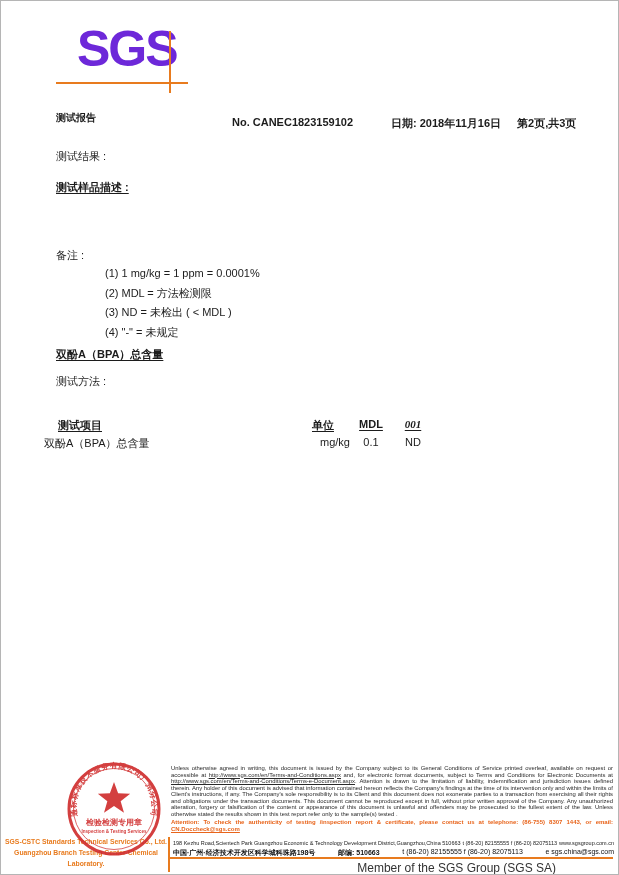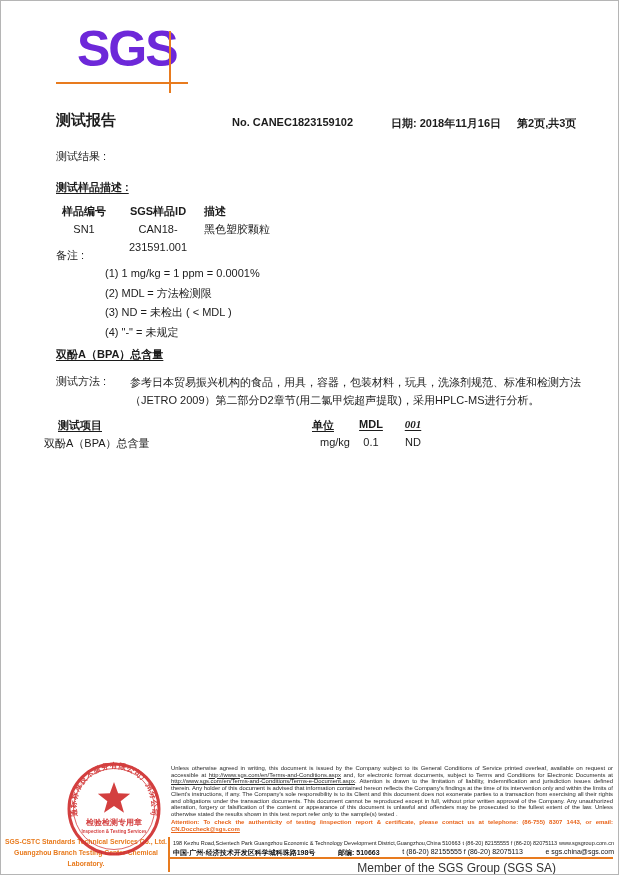--- a/index.html
+++ b/index.html
@@ -2,21 +2,21 @@
 <html><head>
 <meta charset="utf-8">
 <style>
   html,body{margin:0;padding:0;background:#e9e9e9;}
   .page{position:relative;width:619px;height:875px;background:#fff;border:1px solid #b5b5b5;
         box-sizing:border-box;overflow:hidden;color:#1c1c1c;
         font-family:"Liberation Sans","DejaVu Sans",sans-serif;font-size:11px;}
   .abs{position:absolute;}
   .orange{background:#e87b1e;}
   .logo-text{font-size:50px;font-weight:700;color:#6d28d9;letter-spacing:-2px;line-height:1;}
-  .title{font-size:15px;font-weight:700;}
+  .title{font-size:10px;font-weight:700;}
   .b{font-weight:700;}
   .u{text-decoration:underline;text-underline-offset:2px;}
   .sample-table .st-row{display:flex;line-height:18px;}
   .sample-table .c1{width:56px;text-align:center;}
   .sample-table .c2{width:92px;text-align:center;}
   .sample-table .c3{padding-left:0px;}
   .remarks div{line-height:19.5px;}
   .method-text{width:458px;line-height:17.5px;}
   .cellc{display:inline-block;text-align:center;}
   .it{font-style:italic;font-family:"Liberation Serif","DejaVu Serif",serif;}
@@ -42,45 +42,32 @@
   <div class="abs title" style="left:55px;top:110px;">测试报告</div>
   <div class="abs b" style="left:215px;top:115px;padding-left:16px;">No. CANEC1823159102</div>
   <div class="abs b" style="left:390px;top:115px;">
     <span>日期: 2018年11月16日</span><span style="display:inline-block;width:16px;"></span><span>第2页,共3页</span>
   </div>
 
   <div class="abs" style="left:55px;top:148px;">测试结果 :</div>
 
   <div class="abs b u" style="left:55px;top:179px;">测试样品描述 :</div>
 
-  <div class="abs sample-table" style="left:55px;top:201px;">
-    <div class="st-row b">
-      <span class="c1">样品编号</span>
-      <span class="c2">SGS样品ID</span>
-      <span class="c3">描述</span>
-    </div>
-    <div class="st-row">
-      <span class="c1">SN1</span>
-      <span class="c2">CAN18-231591.001</span>
-      <span class="c3">黑色塑胶颗粒</span>
-    </div>
-  </div>
 
   <div class="abs" style="left:55px;top:247px;">备注 :</div>
   <div class="abs remarks" style="left:104px;top:263px;">
     <div>(1) 1 mg/kg = 1 ppm = 0.0001%</div>
     <div>(2) MDL = 方法检测限</div>
     <div>(3) ND = 未检出 ( &lt; MDL )</div>
     <div>(4) "-" = 未规定</div>
   </div>
 
   <div class="abs b u" style="left:55px;top:346px;">双酚A（BPA）总含量</div>
 
   <div class="abs" style="left:55px;top:373px;">测试方法 :</div>
-  <div class="abs method-text" style="left:129px;top:373px;">参考日本贸易振兴机构的食品，用具，容器，包装材料，玩具，洗涤剂规范、标准和检测方法（JETRO 2009）第二部分D2章节(用二氯甲烷超声提取)，采用HPLC-MS进行分析。</div>
 
   <div class="abs b u" style="left:57px;top:417px;">测试项目</div>
   <div class="abs" style="left:298px;top:417px;width:48px;text-align:center;"><span class="b u">单位</span></div>
   <div class="abs" style="left:352px;top:417px;width:36px;text-align:center;"><span class="b u">MDL</span></div>
   <div class="abs" style="left:394px;top:417px;width:36px;text-align:center;"><span class="b u it">001</span></div>
 
   <div class="abs" style="left:43px;top:435px;">双酚A（BPA）总含量</div>
   <div class="abs cellc" style="left:310px;top:435px;width:48px;">mg/kg</div>
   <div class="abs cellc" style="left:352px;top:435px;width:36px;">0.1</div>
   <div class="abs cellc" style="left:394px;top:435px;width:36px;">ND</div>

